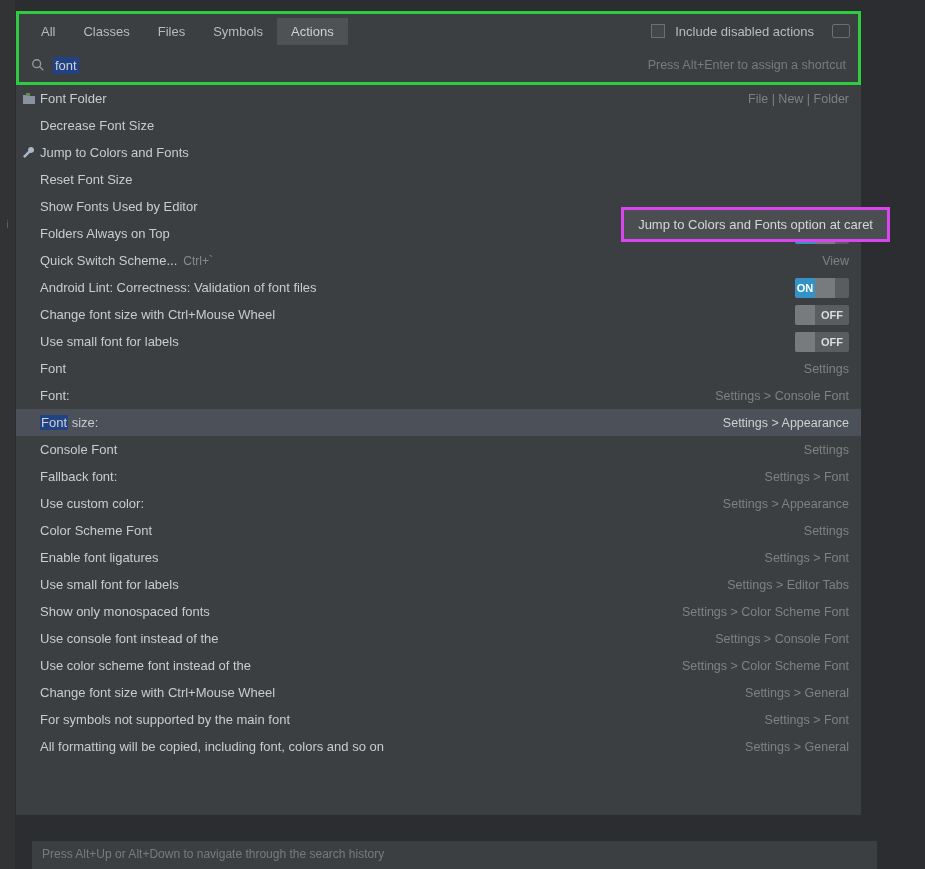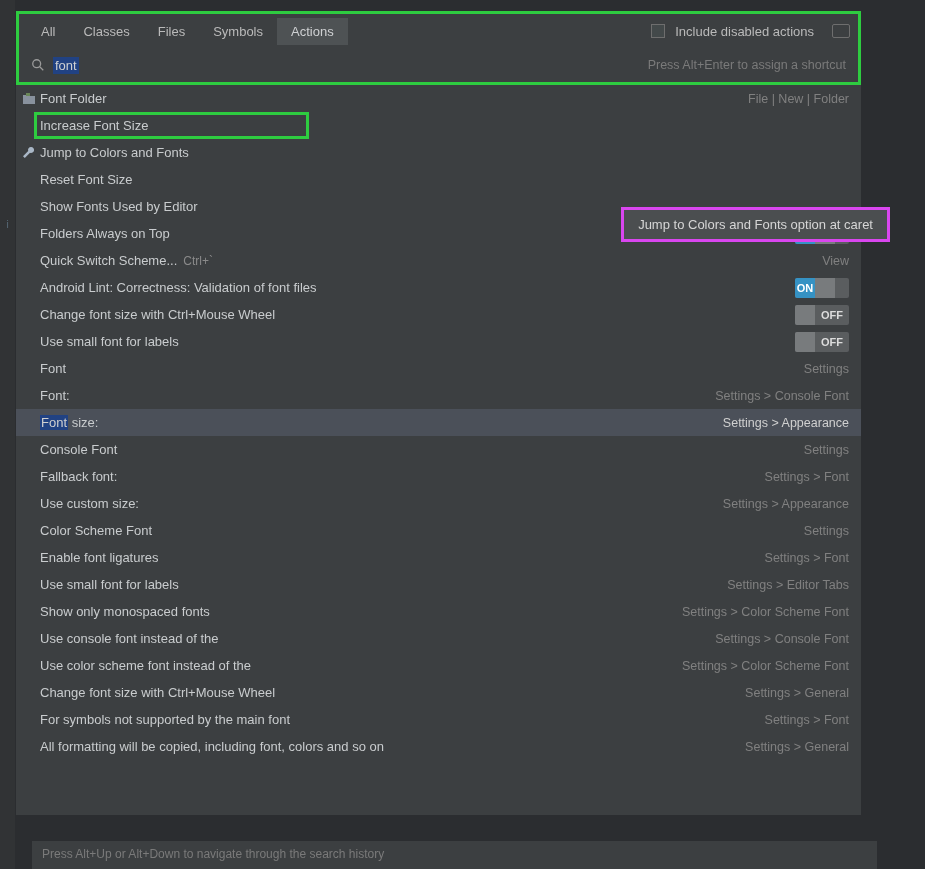--- a/index.html
+++ b/index.html
@@ -193,23 +193,22 @@
       <div class="row">
         <span class="icon-slot">
           <svg width="14" height="12" viewBox="0 0 14 12">
             <path d="M1 2h4l1 1h7v8H1z" fill="#a9b7c6" opacity="0.7"></path>
             <rect x="4" y="0" width="4" height="3" fill="#6a8759"></rect>
           </svg>
         </span>
         <span class="rlabel">Font Folder</span>
         <span class="rright">File | New | Folder</span>
       </div>
-      <div class="row" style="position: relative;">
-        <span class="rlabel">Increase Font Size</span>
-        <div class="green-inner"></div>
+      <div class="row">
+        <span class="rlabel">Decrease Font Size</span>
       </div>
       <div class="row">
         <span class="icon-slot">
           <svg width="14" height="14" viewBox="0 0 14 14">
             <path d="M9 1a3 3 0 0 0-2.8 4L1 10.2 2.8 12 8 6.8A3 3 0 1 0 9 1z" fill="#a9b7c6"></path>
           </svg>
         </span>
         <span class="rlabel">Jump to Colors and Fonts</span>
       </div>
       <div class="row">
@@ -265,21 +264,21 @@
       </div>
       <div class="row">
         <span class="rlabel">Console Font</span>
         <span class="rright">Settings</span>
       </div>
       <div class="row">
         <span class="rlabel">Fallback font:</span>
         <span class="rright">Settings &gt; Font</span>
       </div>
       <div class="row">
-        <span class="rlabel">Use custom size:</span>
+        <span class="rlabel">Use custom color:</span>
         <span class="rright">Settings &gt; Appearance</span>
       </div>
       <div class="row">
         <span class="rlabel">Color Scheme Font</span>
         <span class="rright">Settings</span>
       </div>
       <div class="row">
         <span class="rlabel">Enable font ligatures</span>
         <span class="rright">Settings &gt; Font</span>
       </div>

